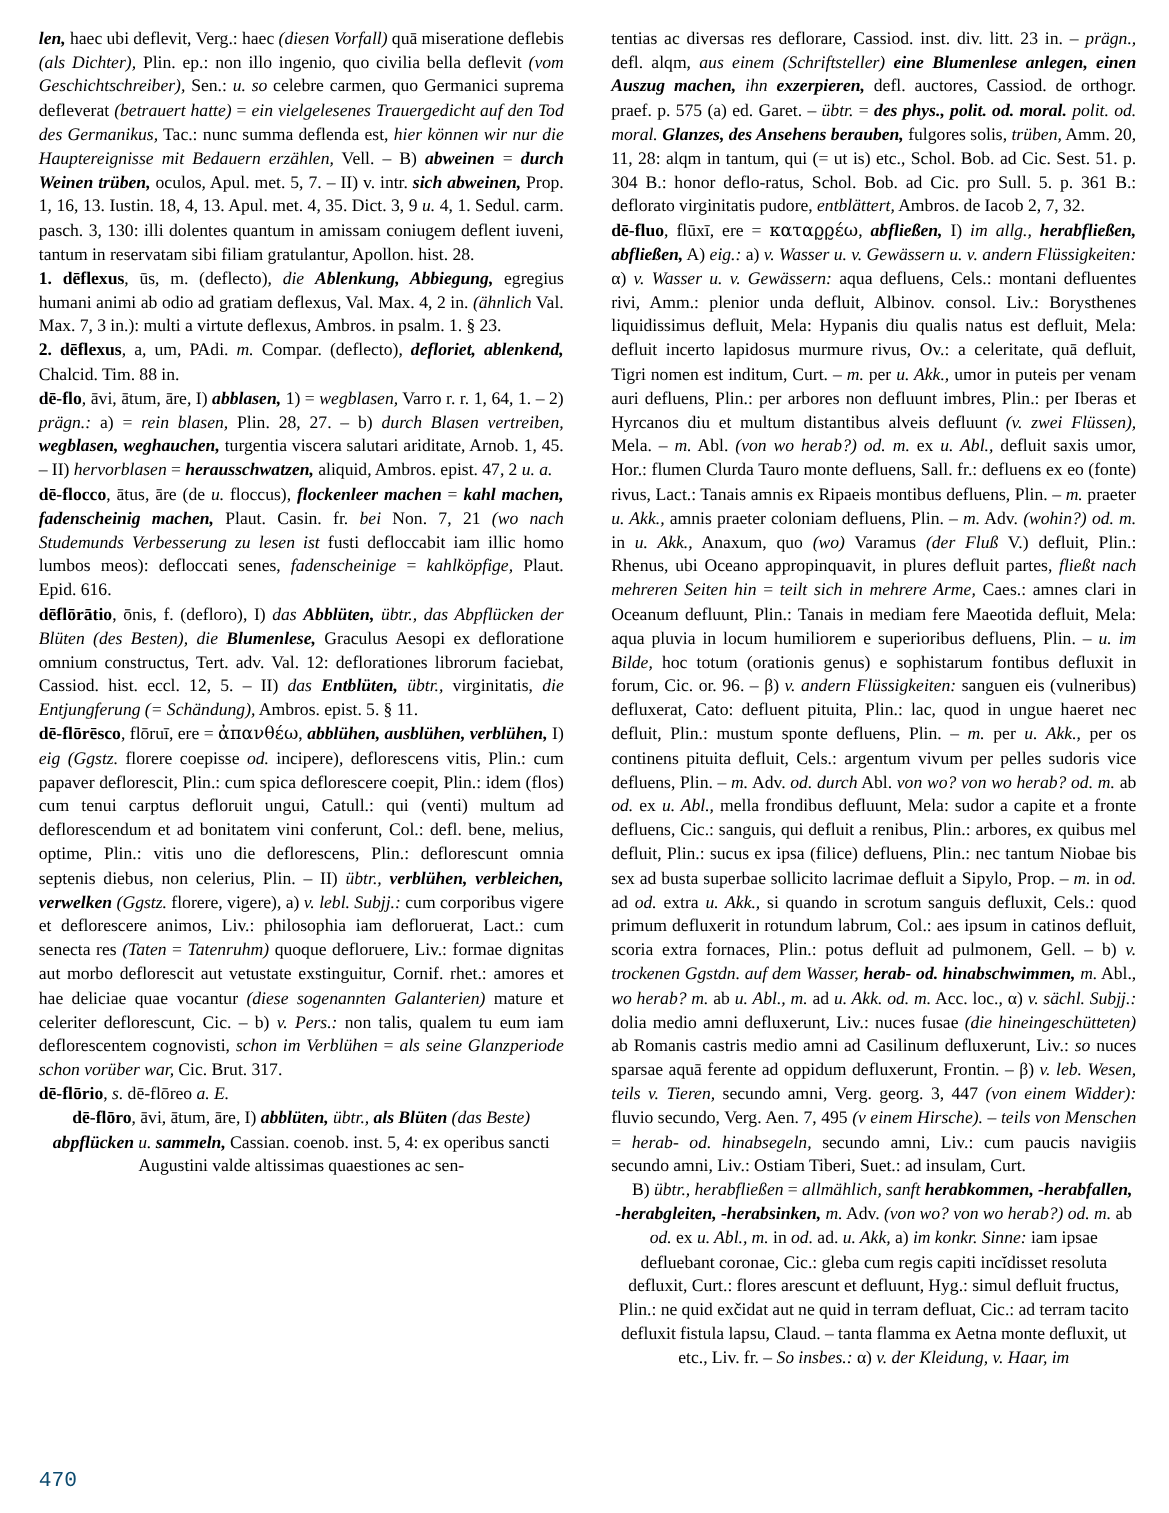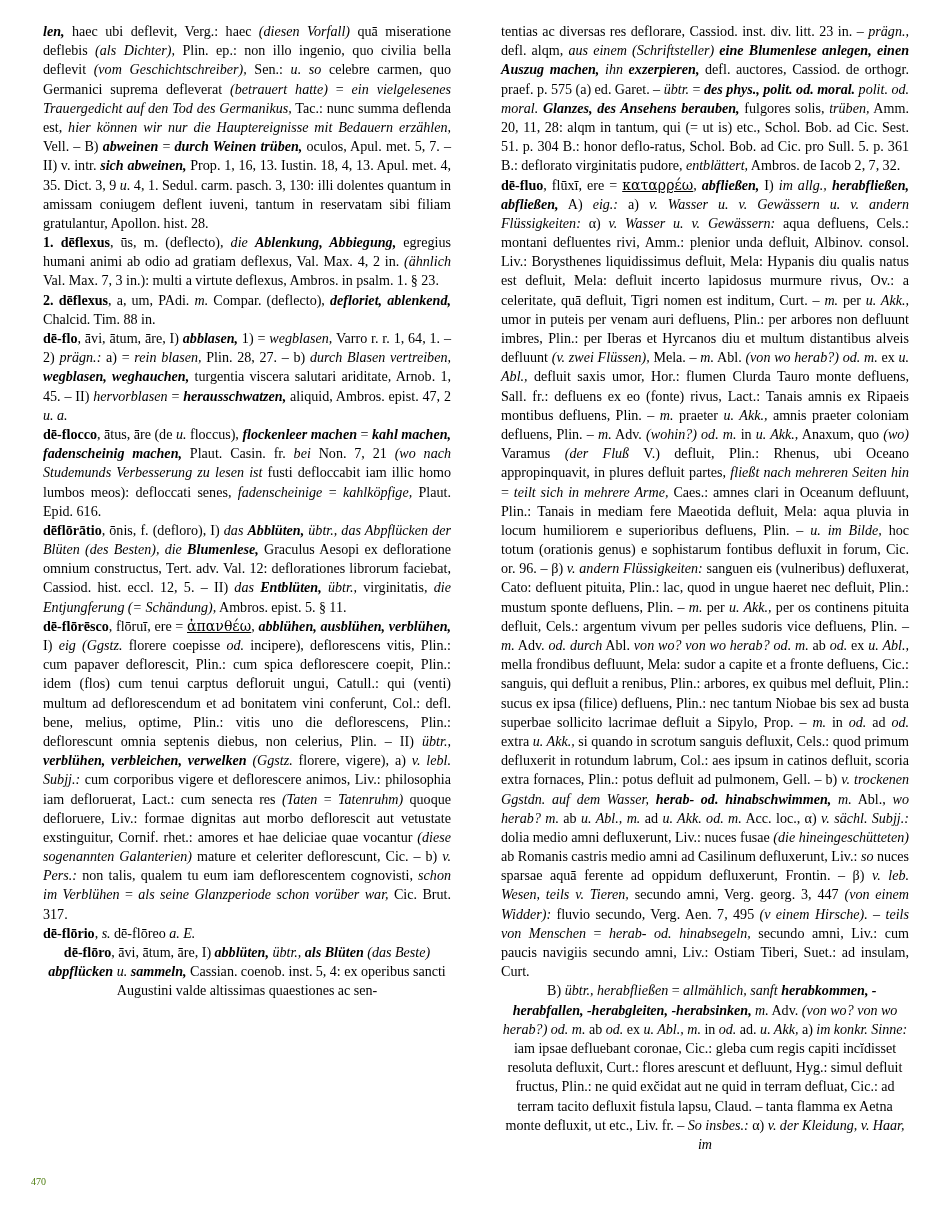--- a/index.html
+++ b/index.html
@@ -25,43 +25,42 @@
   .columns {
     position: absolute;
     left: 31px;
     top: 22px;
     width: 878px;
     display: flex;
     gap: 38px;
   }
   .col {
     width: 420px;
-    margin-left: 12px;
   }
   .entry {
     font-size: 14.1px;
     line-height: 1.362;
     text-align: justify;
     text-justify: inter-word;
     margin: 0 0 0 0;
     hyphens: none;
     word-spacing: -0.1px;
   }
   
   .entry + .entry { margin-top: 0px; }
   i, .it { font-style: italic; }
   b, .bd { font-weight: bold; }
-  .gr { font-family: "DejaVu Serif", serif; text-decoration: underline; }
+  .gr { font-family: "DejaVu Serif", serif; }
   .folio {
     position: absolute;
     left: 31px;
     top: 1176px;
-    font-size: 10px;
-    font-family: Liberation Serif, serif;
-    color: #4d7c0f;
+    font-size: 17px;
+    font-family: Liberation Mono, monospace;
+    color: #0c4a6e;
   }
   .lastline { text-align: center; }
 </style>
 </head>
 <body>
 
 <div id="page">
 
   <div class="columns">
 

